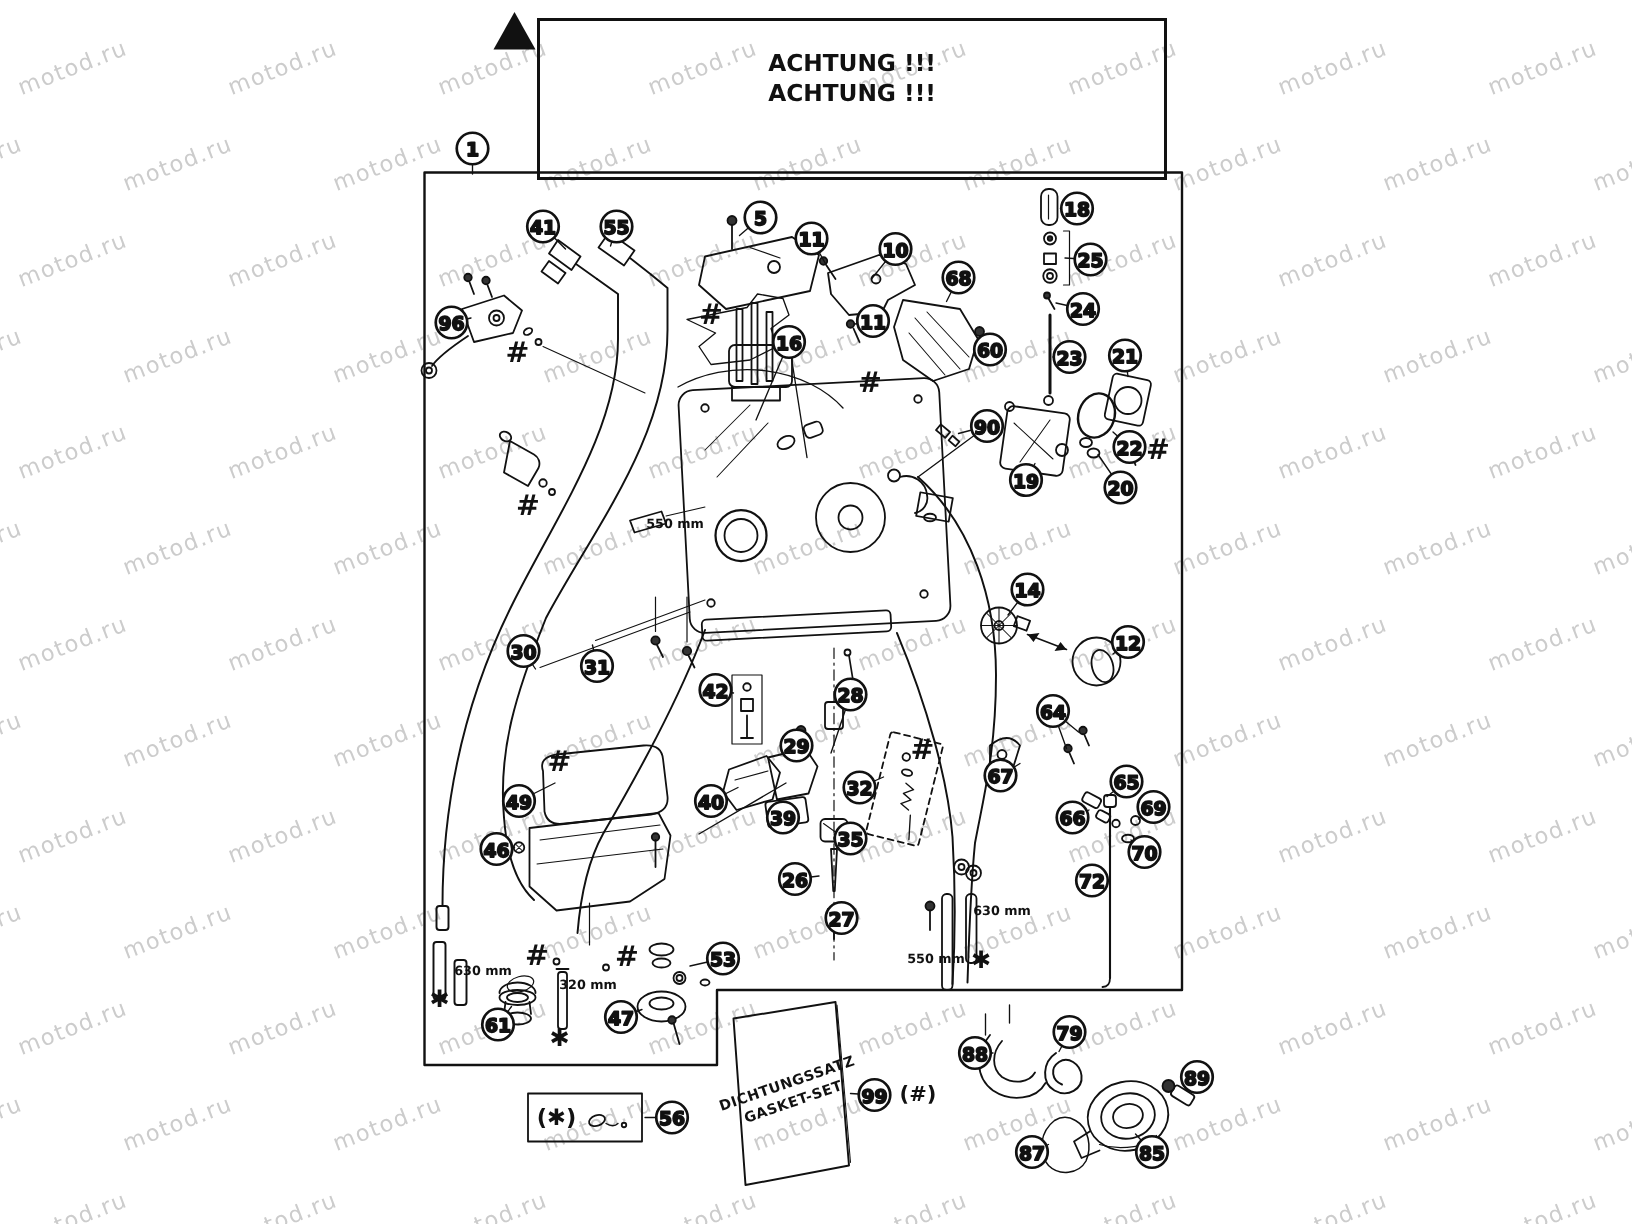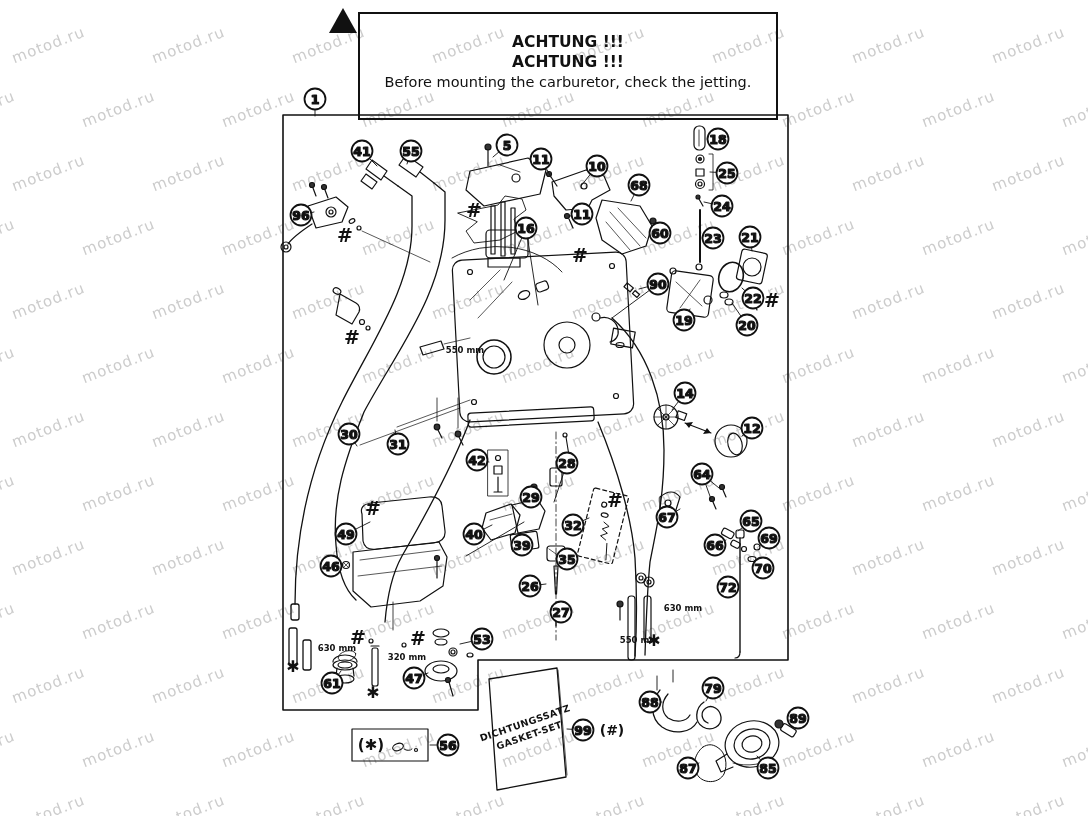--- a/index.html
+++ b/index.html
@@ -23,21 +23,21 @@
   .warn-triangle{position:absolute;left:329px;top:8px;width:0;height:0;z-index:2;
                  border-left:14px solid transparent;border-right:14px solid transparent;
                  border-bottom:25px solid #111;}
   
   #overlay{position:absolute;inset:0;z-index:2;pointer-events:none;}
   .sym{position:absolute;transform:translate(-50%,-50%);font-weight:700;color:#111;
        font-family:"DejaVu Sans",sans-serif;white-space:nowrap;}
   .hash{font-size:19px;}
   .star{font-size:16px;}
   .meas{position:absolute;transform:translate(-50%,-50%);font:700 8.5px "DejaVu Sans",sans-serif;
-        white-space:nowrap;color:#111;margin-left:15px;}
+        white-space:nowrap;color:#111;}
   .note{position:absolute;transform:translate(-50%,-50%);font:700 14px "DejaVu Sans",sans-serif;
         color:#111;white-space:nowrap;z-index:2;}
   .pkg-text{position:absolute;left:527px;top:729px;z-index:2;text-align:center;
             transform:translate(-50%,-50%) rotate(-19deg);
             font:700 9.5px "DejaVu Sans",sans-serif;letter-spacing:.4px;line-height:13px;}
 </style>
 </head>
 <body>
 
 <div id="stage">
@@ -710,21 +710,20 @@
             <text x="768" y="768.5">85</text>
           </g>
         </g>
     </g>
   </svg>
 
   <div class="warn-triangle"></div>
   <div class="warning-box">
     <div class="warn-title">ACHTUNG !!!</div>
     <div class="warn-title">ACHTUNG !!!</div>
-    <div class="warn-text">Before mounting the carburetor, check the jetting.</div>
   </div>
 
   <div class="pkg-text">
     <div>DICHTUNGSSATZ</div>
     <div>GASKET-SET</div>
   </div>
 
   <div class="note" style="left:612px;top:730px;">(#)</div>
   <div class="note" style="left:371px;top:745px;font-size:15px;">(✱)</div>
 

